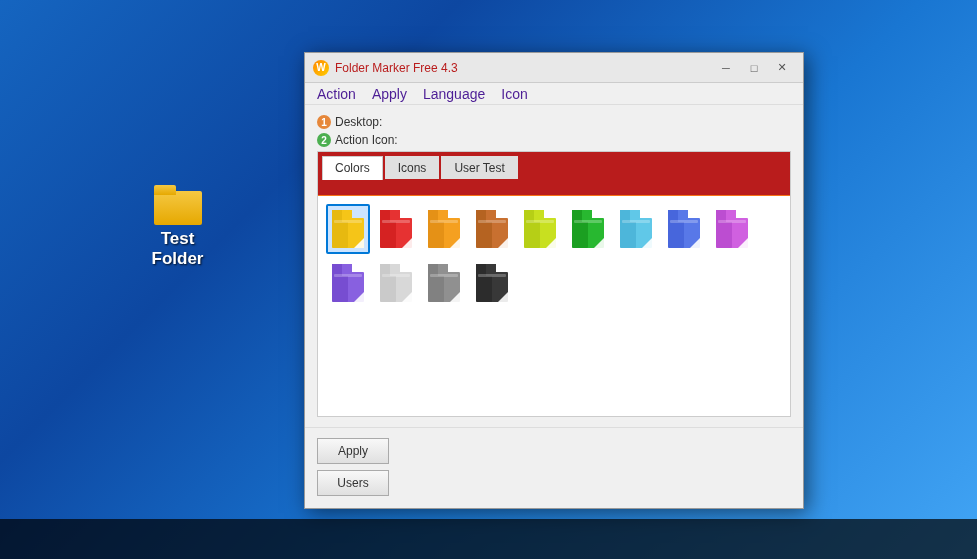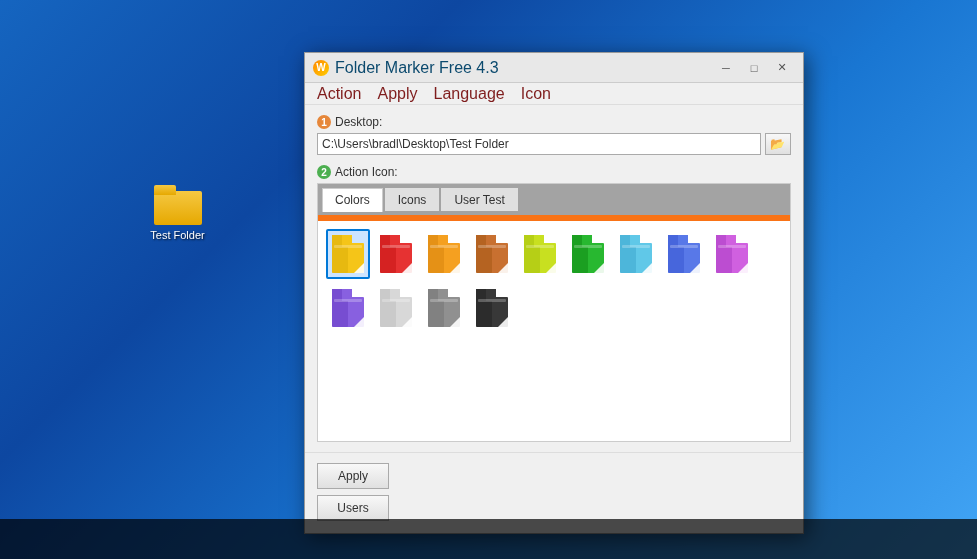--- a/index.html
+++ b/index.html
@@ -52,24 +52,25 @@
       position: absolute;
       top: 0;
       left: 0;
       width: 22px;
       height: 10px;
       background: linear-gradient(180deg, #f5c842 0%, #e6a800 100%);
       border-radius: 2px 2px 0 0;
     }
     .desktop-icon-label {
       color: white;
-      font-size: 11px;
+      font-size: 17px;
       text-align: center;
       margin-top: 4px;
       text-shadow: 1px 1px 2px rgba(0,0,0,0.8);
+      font-weight: bold;
     }
 
     
     .taskbar {
       position: absolute;
       bottom: 0;
       left: 0;
       right: 0;
       height: 40px;
       background: rgba(0,0,0,0.7);
@@ -111,22 +112,22 @@
       border-radius: 50%;
       position: relative;
       display: flex;
       align-items: center;
       justify-content: center;
       font-size: 10px;
       color: white;
       font-weight: bold;
     }
     .title-text {
-      font-size: 16px;
-      color: #0c4a6e;
+      font-size: 12px;
+      color: #b91c1c;
     }
     .title-bar-controls {
       display: flex;
       gap: 2px;
     }
     .title-btn {
       width: 26px;
       height: 18px;
       border: none;
       background: transparent;
@@ -143,22 +144,22 @@
       height: 22px;
       background: #f0f0f0;
       border-bottom: 1px solid #ddd;
       display: flex;
       align-items: center;
       padding: 0 4px;
     }
     .menu-item {
       padding: 2px 8px;
       cursor: pointer;
-      font-size: 16px;
-      color: #7f1d1d;
+      font-size: 14px;
+      color: #4c1d95;
     }
 
     
     .content {
       padding: 10px 12px;
       background: #f0f0f0;
     }
 
     
     .section-label {
@@ -214,23 +215,23 @@
     
     .folder-icon-section {
       border: 1px solid #ccc;
       background: white;
       padding: 0;
     }
 
     
     .tabs {
       display: flex;
-      background: #a3a3a3;
-      border-bottom: 6px solid #f97316;
-      padding: 4px 4px 4px;
+      background: #b91c1c;
+      border-bottom: 1px solid #f97316;
+      padding: 4px 4px 16px;
     }
     .tab {
       padding: 4px 12px;
       cursor: pointer;
       font-size: 12px;
       color: #333;
       border: 1px solid transparent;
       border-bottom: none;
       margin-right: 2px;
       background: #e0e0e0;
@@ -314,24 +315,20 @@
       <span class="menu-item">Language</span>
       <span class="menu-item">Icon</span>
     </div>
 
     <div class="content">
 
       <div class="section-label">
         <div class="section-num num-orange">1</div>
         <span>Desktop:</span>
       </div>
-      <div class="folder-path-row">
-        <input type="text" class="folder-path-input" value="C:\Users\bradl\Desktop\Test Folder" style="">
-        <button class="browse-btn">📂</button>
-      </div>
 
       <div class="section-label">
         <div class="section-num num-green">2</div>
         <span>Action Icon:</span>
       </div>
 
       <div class="folder-icon-section">
 
         <div class="tabs">
           <div class="tab active">Colors</div>

